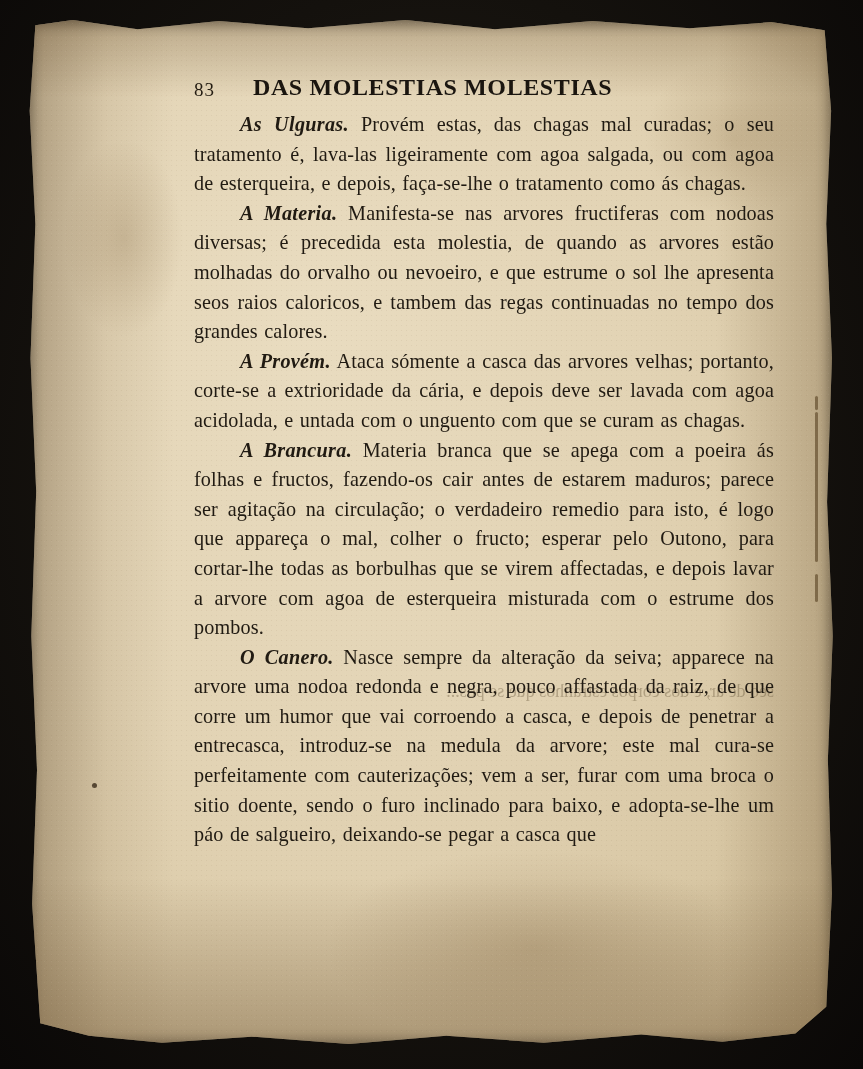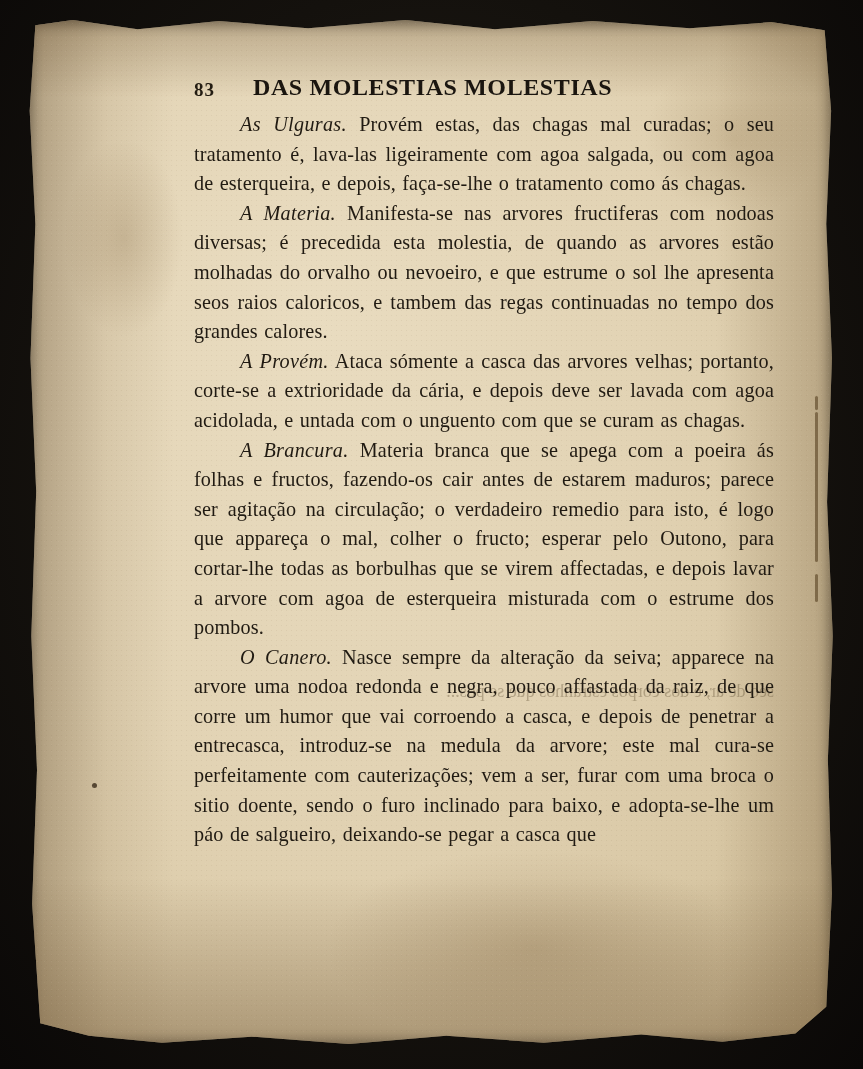--- a/index.html
+++ b/index.html
@@ -107,21 +107,21 @@
 
   .head-line {
     display: flex;
     align-items: baseline;
     justify-content: flex-start;
     margin-bottom: 9px;
   }
   .folio {
     font-family: "Liberation Serif", serif;
     font-size: 19px;
-    font-weight: 700;
+    font-weight: 400;
     letter-spacing: 1px;
     color: #231c12;
     margin-right: 38px;
     position: relative;
     top: 1px;
   }
   .running-head {
     font-family: "Liberation Serif", serif;
     font-size: 24px;
     font-weight: 700;
@@ -142,21 +142,21 @@
     word-spacing: 1.2px;
   }
   .para + .para { margin-top: 0; }
 
   .indent {
     display: inline-block;
     width: 46px;
   }
   .lead {
     font-style: italic;
-    font-weight: 400;
+    font-weight: 700;
     letter-spacing: 0.3px;
   }
 
   
   .showthrough {
     position: absolute;
     left: 190px;
     top: 660px;
     width: 560px;
     font-size: 18px;

